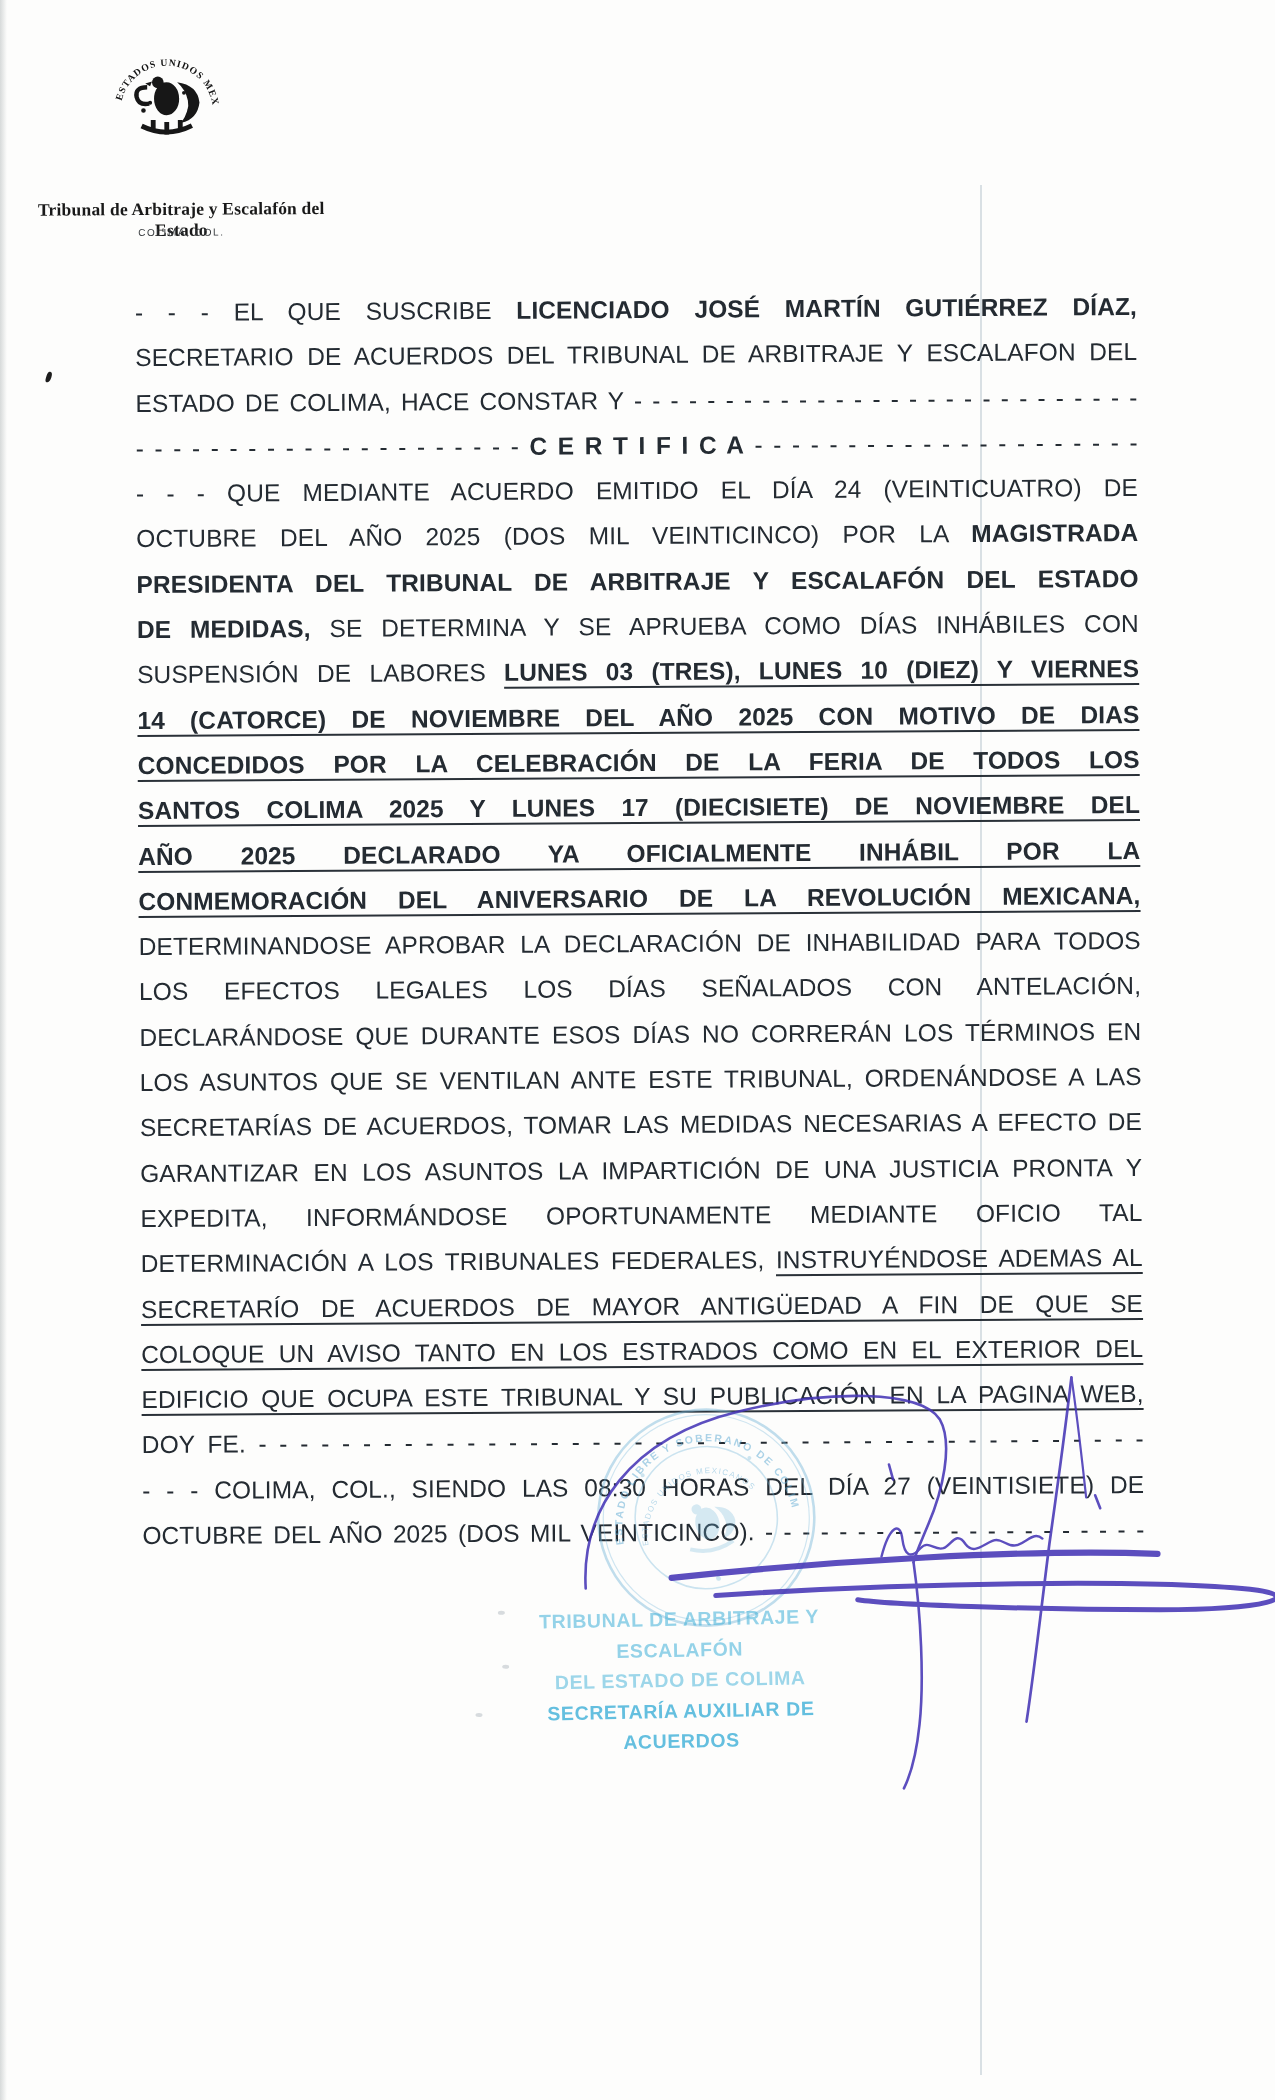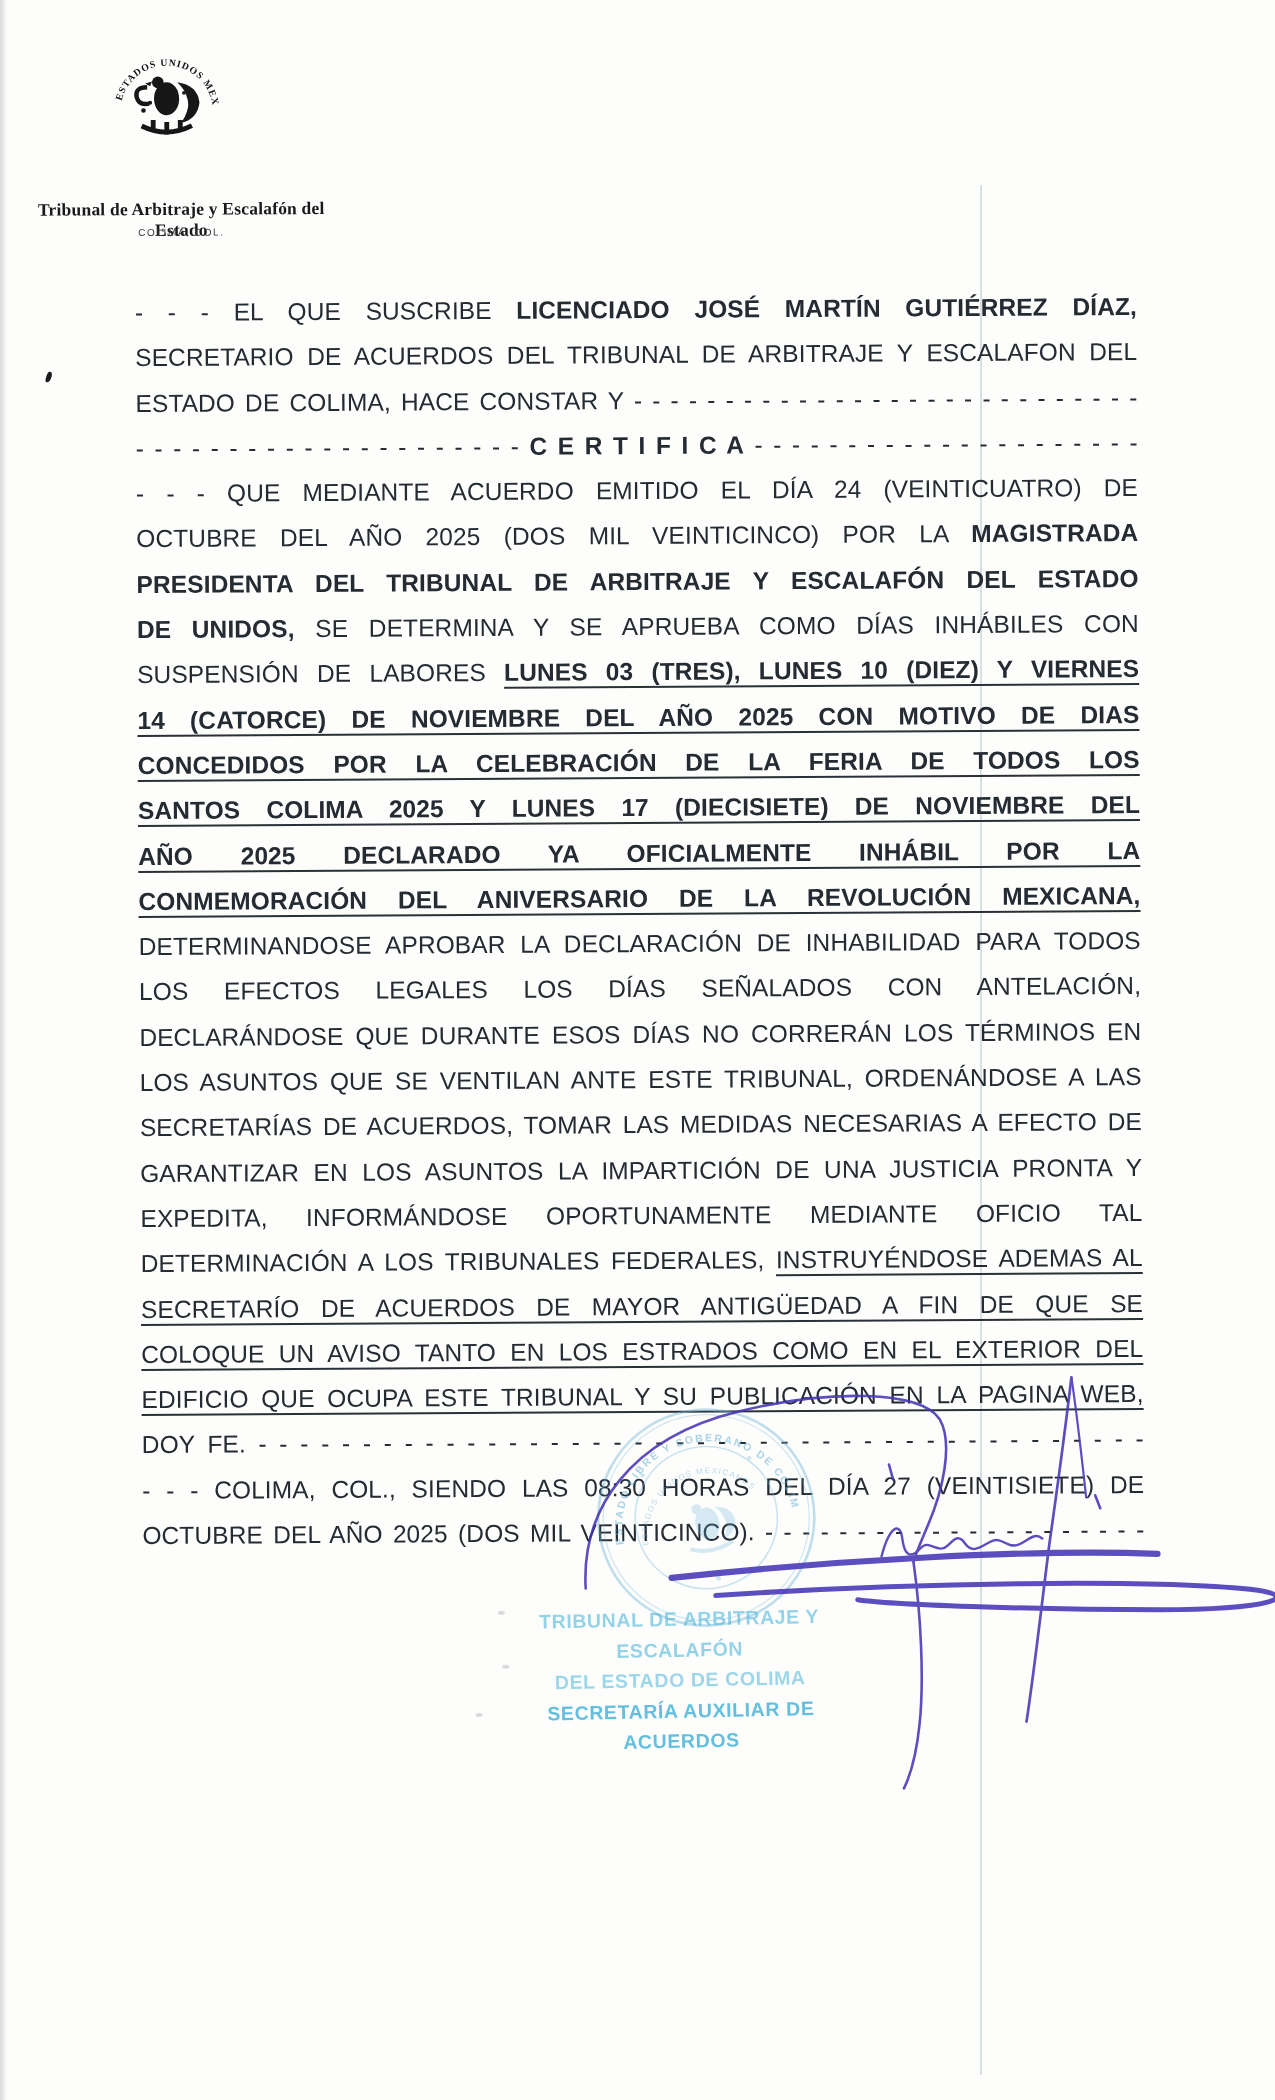--- a/index.html
+++ b/index.html
@@ -77,21 +77,21 @@
     <div class="inkmark"></div>
 
     <div class="doc">
         <div class="line"><span>- - - EL QUE SUSCRIBE </span><span class="b">LICENCIADO JOSÉ MARTÍN GUTIÉRREZ DÍAZ,</span></div>
         <div class="line"><span>SECRETARIO DE ACUERDOS DEL TRIBUNAL DE ARBITRAJE Y ESCALAFON DEL</span></div>
         <div class="line"><span>ESTADO DE COLIMA, HACE CONSTAR Y - - - - - - - - - - - - - - - - - - - - - - - - - - - -</span></div>
         <div class="line"><span>- - - - - - - - - - - - - - - - - - - - - </span><span class="b">C E R T I F I C A</span><span> - - - - - - - - - - - - - - - - - - - - -</span></div>
         <div class="line"><span>- - - QUE MEDIANTE ACUERDO EMITIDO EL DÍA 24 (VEINTICUATRO) DE</span></div>
         <div class="line"><span>OCTUBRE DEL AÑO 2025 (DOS MIL VEINTICINCO) POR LA </span><span class="b">MAGISTRADA</span></div>
         <div class="line"><span class="b">PRESIDENTA DEL TRIBUNAL DE ARBITRAJE Y ESCALAFÓN DEL ESTADO</span></div>
-        <div class="line"><span class="b">DE UNIDOS,</span><span> SE DETERMINA Y SE APRUEBA COMO DÍAS INHÁBILES CON</span></div>
+        <div class="line"><span class="b">DE MEDIDAS,</span><span> SE DETERMINA Y SE APRUEBA COMO DÍAS INHÁBILES CON</span></div>
         <div class="line"><span>SUSPENSIÓN DE LABORES </span><span class="b u">LUNES 03 (TRES), LUNES 10 (DIEZ) Y VIERNES</span></div>
         <div class="line"><span class="b u">14 (CATORCE) DE NOVIEMBRE DEL AÑO 2025 CON MOTIVO DE DIAS</span></div>
         <div class="line"><span class="b u">CONCEDIDOS POR LA CELEBRACIÓN DE LA FERIA DE TODOS LOS</span></div>
         <div class="line"><span class="b u">SANTOS COLIMA 2025 Y LUNES 17 (DIECISIETE) DE NOVIEMBRE DEL</span></div>
         <div class="line"><span class="b u">AÑO 2025 DECLARADO YA OFICIALMENTE INHÁBIL POR LA</span></div>
         <div class="line"><span class="b u">CONMEMORACIÓN DEL ANIVERSARIO DE LA REVOLUCIÓN MEXICANA,</span></div>
         <div class="line"><span>DETERMINANDOSE APROBAR LA DECLARACIÓN DE INHABILIDAD PARA TODOS</span></div>
         <div class="line"><span>LOS EFECTOS LEGALES LOS DÍAS SEÑALADOS CON ANTELACIÓN,</span></div>
         <div class="line"><span>DECLARÁNDOSE QUE DURANTE ESOS DÍAS NO CORRERÁN LOS TÉRMINOS EN</span></div>
         <div class="line"><span>LOS ASUNTOS QUE SE VENTILAN ANTE ESTE TRIBUNAL, ORDENÁNDOSE A LAS</span></div>

